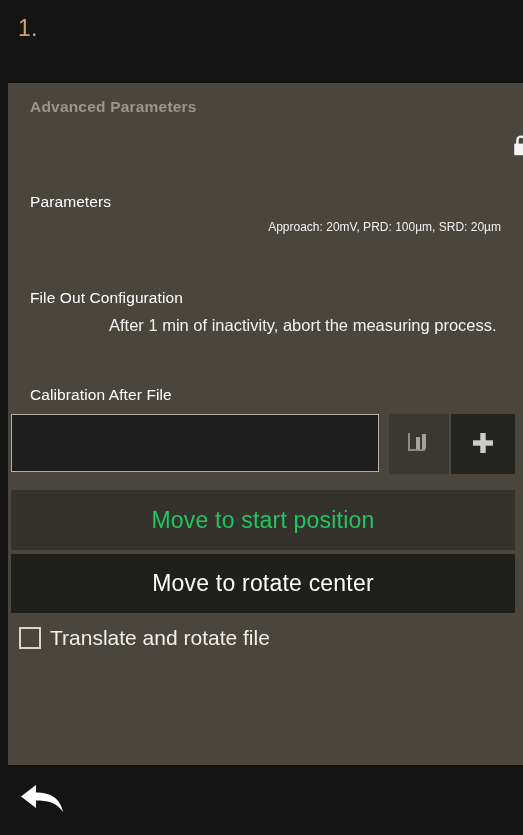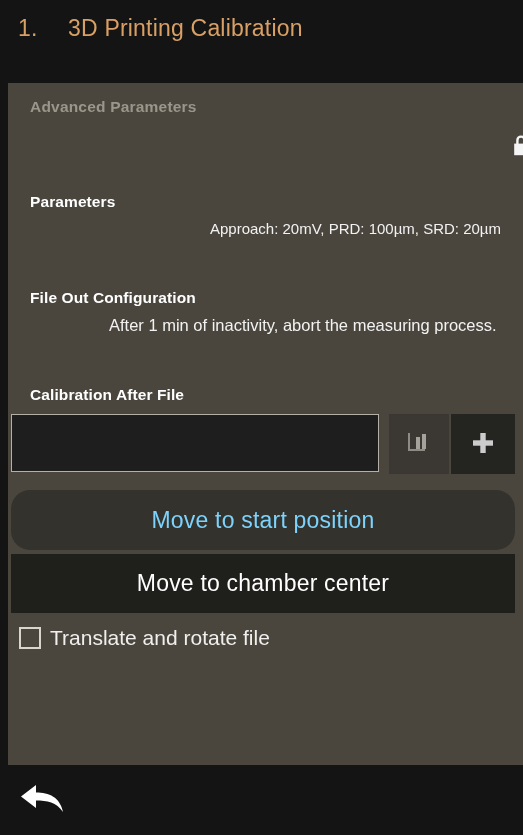--- a/index.html
+++ b/index.html
@@ -75,29 +75,29 @@
   .section {
     position: absolute;
     left: 0;
     width: 507px;
   }
   .section-label {
     position: absolute;
     left: 22px;
     top: 0;
     font-size: 15.5px;
-    font-weight: bold;
+    font-weight: normal;
     color: #ffffff;
     letter-spacing: 0.1px;
   }
   .section-value-right {
     position: absolute;
     right: 14px;
     top: 27px;
-    font-size: 15px;
+    font-size: 12px;
     color: #f2f2f2;
     white-space: nowrap;
   }
   .section-value-indent {
     position: absolute;
     left: 60px;
     top: 27px;
     font-size: 16.5px;
     color: #f2f2f2;
     white-space: nowrap;
@@ -163,23 +163,22 @@
     padding: 0;
     font-family: "Liberation Sans", sans-serif;
     font-size: 23px;
     text-align: center;
     letter-spacing: 0.2px;
   }
   #move-start-button {
     top: 407px;
     height: 60px;
     background: #34322d;
-    color: #7dd3fc;
+    color: #22c55e;
     cursor: default;
-    border-radius: 19px;
   }
   #move-center-button {
     top: 471px;
     height: 59px;
     background: #1f1f1c;
     color: #ffffff;
     cursor: pointer;
   }
 
   
@@ -242,21 +241,20 @@
     border: none;
     padding: 0;
     cursor: pointer;
   }
 </style>
 </head>
 <body>
 
 <div class="wizard-header">
   <span class="wizard-step-number">1.</span>
-  <span class="wizard-step-title">3D Printing Calibration</span>
 </div>
 
 <div class="panel">
 
   <span class="panel-title">Advanced Parameters</span>
 
   <span class="lock-icon">
     <svg width="22" height="26" viewBox="0 0 22 26" xmlns="http://www.w3.org/2000/svg">
       <path d="M6.2 11 L6.2 7.2 A4.8 4.8 0 0 1 15.8 7.2 L15.8 11 L13.4 11 L13.4 7.2 A2.4 2.4 0 0 0 8.6 7.2 L8.6 11 Z" fill="#f5f5f5"></path>
       <rect x="4.2" y="10.6" width="13.6" height="11.6" fill="#f5f5f5"></rect>
@@ -295,21 +293,21 @@
             <rect x="10.3" y="3" width="5.4" height="20" fill="#cccccc"></rect>
             <rect x="3" y="10.3" width="20" height="5.4" fill="#cccccc"></rect>
           </svg>
         </span>
       </button>
     </div>
   </div>
 
   <button class="action-button" id="move-start-button">Move to start position</button>
 
-  <button class="action-button" id="move-center-button">Move to chamber center</button>
+  <button class="action-button" id="move-center-button">Move to rotate center</button>
 
   <div class="checkbox-row">
     <span class="checkbox-box"></span>
     <span class="checkbox-label">Translate and rotate file</span>
   </div>
 
   <button id="next-button">Next</button>
 </div>
 
 <div class="bottom-bar">

